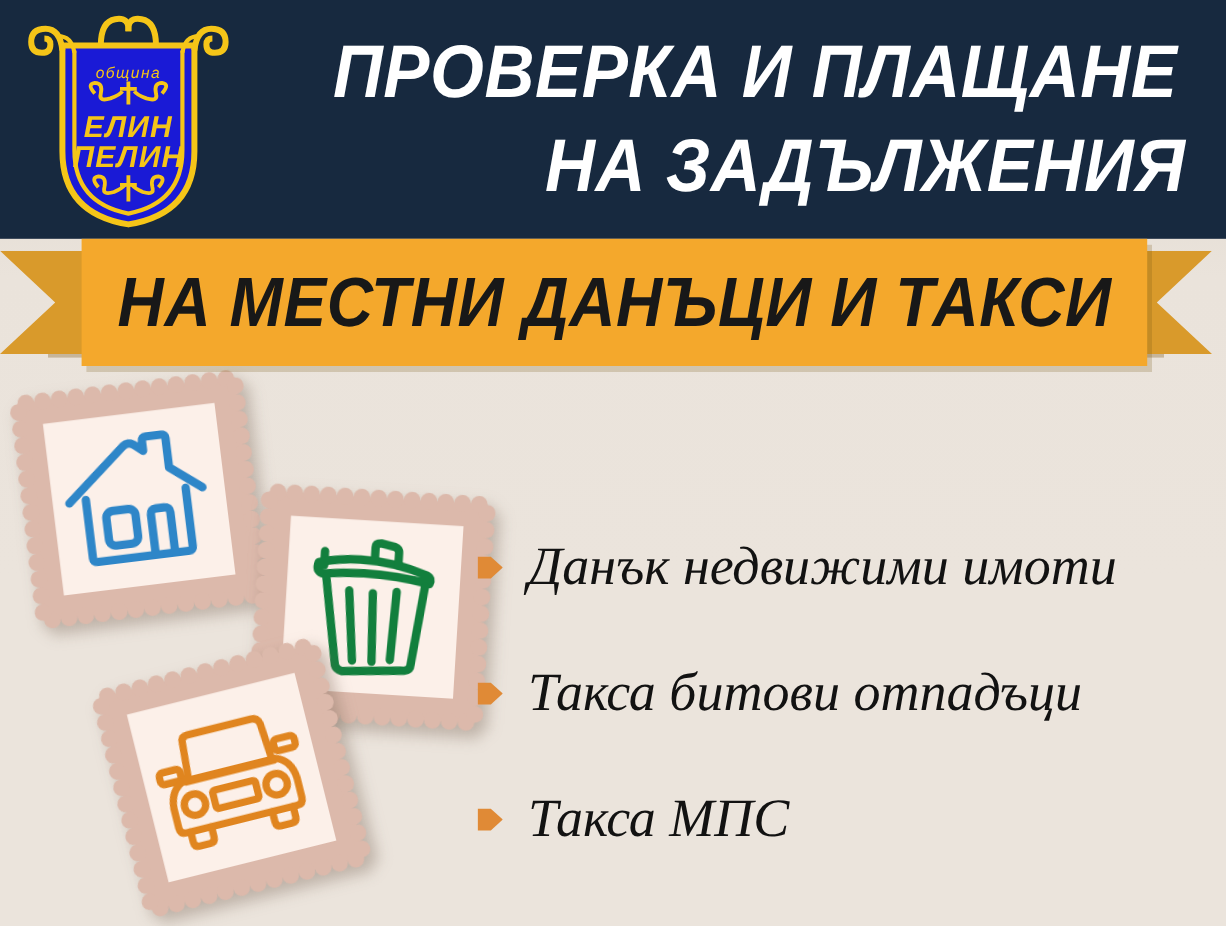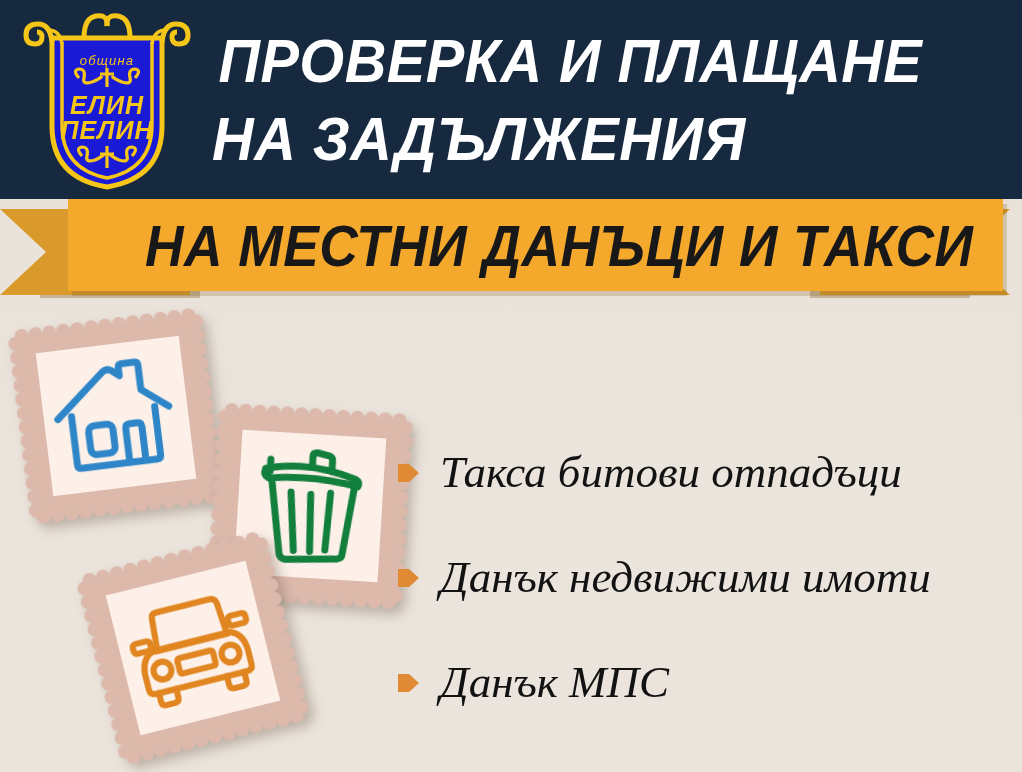--- a/index.html
+++ b/index.html
@@ -48,21 +48,21 @@
 
   
   .title-block {
     position: absolute;
     left: 192px;
     top: 14px;
     width: 816px;
     height: 172px;
     display: flex;
     flex-direction: column;
-    align-items: flex-start;
+    align-items: flex-end;
     justify-content: center;
     z-index: 7;
   }
   .title-line {
     color: #ffffff;
     font-family: "Liberation Sans Narrow", "Liberation Sans", sans-serif;
     font-weight: bold;
     font-size: 62px;
     line-height: 78px;
     letter-spacing: 0.5px;
@@ -103,27 +103,26 @@
     background: rgba(120,85,20,0.32);
   }
   .ribbon-tail-shadow.left  { left: 40px; }
   .ribbon-tail-shadow.right { right: 52px; }
 
   .ribbon-main {
     position: absolute;
     left: 68px;
     top: 0px;
     width: 888px;
-    height: 92px;
+    height: 106px;
     background: #f4a82c;
     display: flex;
     align-items: center;
     justify-content: center;
     box-shadow: 4px 5px 0 rgba(120,85,20,0.22);
-    padding-left: 47px;
   }
   .ribbon-text {
     color: #181818;
     font-family: "Liberation Sans Narrow", "Liberation Sans", sans-serif;
     font-weight: bold;
     font-size: 58px;
     letter-spacing: 0.5px;
     white-space: nowrap;
     transform: scaleX(0.92);
   }
@@ -485,36 +484,36 @@
   </div>
 
   <div class="list">
 
     <div class="list-item">
       <span class="bullet">
         <svg viewBox="0 0 21 22" xmlns="http://www.w3.org/2000/svg">
           <path d="M0 2 L11 2 L21 11 L11 20 L0 20 Z" fill="#E08A36"></path>
         </svg>
       </span>
-      <span class="list-label">Такса битови отпадъци</span>
+      <span class="list-label">Данък недвижими имоти</span>
     </div>
 
     <div class="list-item">
       <span class="bullet">
         <svg viewBox="0 0 21 22" xmlns="http://www.w3.org/2000/svg">
           <path d="M0 2 L11 2 L21 11 L11 20 L0 20 Z" fill="#E08A36"></path>
         </svg>
       </span>
-      <span class="list-label">Данък недвижими имоти</span>
+      <span class="list-label">Такса битови отпадъци</span>
     </div>
 
     <div class="list-item">
       <span class="bullet">
         <svg viewBox="0 0 21 22" xmlns="http://www.w3.org/2000/svg">
           <path d="M0 2 L11 2 L21 11 L11 20 L0 20 Z" fill="#E08A36"></path>
         </svg>
       </span>
-      <span class="list-label">Данък МПС</span>
+      <span class="list-label">Такса МПС</span>
     </div>
 
   </div>
 
 </div>
 
 </body></html>

